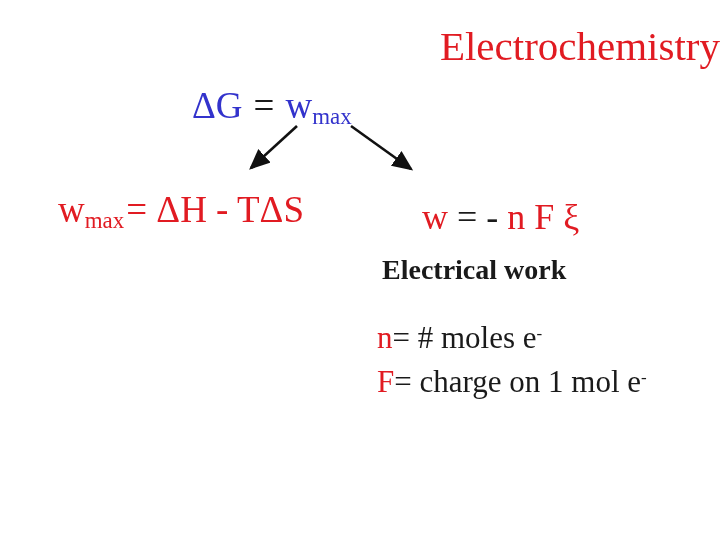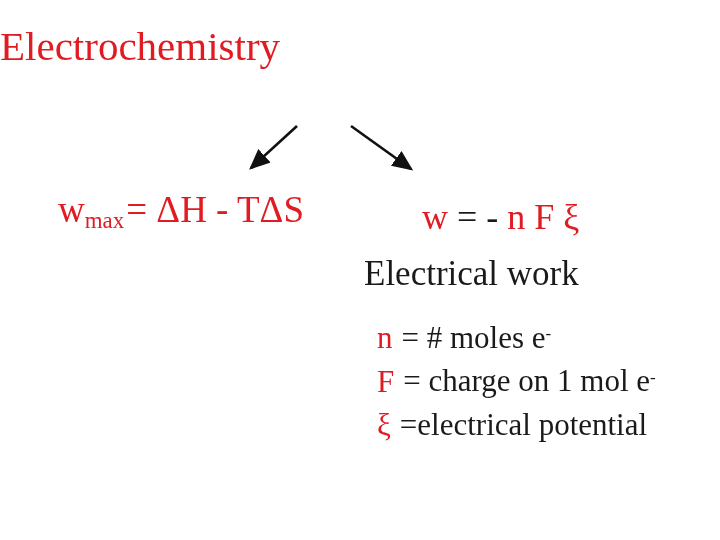--- a/index.html
+++ b/index.html
@@ -10,76 +10,76 @@
   html,body{margin:0;padding:0;background:#ffffff;}
   .slide{
     position:relative;
     width:720px;height:540px;
     background:#ffffff;
     overflow:hidden;
     font-family:"Liberation Serif","DejaVu Serif",serif;
   }
   .title{
     position:absolute;top:22px;left:0;width:100%;
-    text-align:left;font-size:41px;color:var(--red);
+    text-align:right;font-size:41px;color:var(--red);
     white-space:nowrap;
   }
   .main-eq{
     position:absolute;left:192px;top:84px;
     font-size:37px;color:var(--blue);white-space:nowrap;
   }
   .main-eq .eq{color:var(--black);margin:0 11px;}
   sub.sb{font-size:0.62em;vertical-align:-0.28em;}
   .arrows{position:absolute;left:225px;top:120px;}
   .left-eq{
     position:absolute;left:58px;top:188px;
     font-size:37px;color:var(--red);white-space:nowrap;
   }
   .left-eq .rest{margin-left:2px;}
   .right-eq{
     position:absolute;left:422px;top:196px;
     font-size:36px;color:var(--red);white-space:nowrap;
   }
   .right-eq .mid{color:var(--black);margin:0 9px;}
   .work-label{
-    position:absolute;left:364px;top:254px;
-    font-size:35px;color:var(--black);white-space:nowrap;
+    position:absolute;left:382px;top:254px;
+    font-size:28px;color:var(--black);white-space:nowrap;font-weight:bold;
   }
   .defs{
     position:absolute;left:377px;top:314px;
     font-size:31px;color:var(--black);line-height:40px;
   }
   .defs .row{white-space:nowrap;}
   .defs .sym{color:var(--red);}
-  .defs .txt{margin-left:9px;}
+  .defs .txt{}
   sup.sp{font-size:0.55em;vertical-align:0.5em;}
 </style>
 </head>
 <body>
 
 <div class="slide">
 
   <div class="title">Electrochemistry</div>
 
+  <div class="main-eq"><span>ΔG</span><span class="eq">=</span><span><span>w</span><sub class="sb">max</sub></span></div>
 
   <svg class="arrows" width="200" height="60" viewBox="0 0 200 60">
     <defs>
       <marker id="ah" markerWidth="10" markerHeight="10" refX="7" refY="3.5" orient="auto">
         <path d="M0,0 L8,3.5 L0,7 z" fill="#111111"></path>
       </marker>
     </defs>
     <line x1="72" y1="6" x2="26" y2="48" stroke="#111111" stroke-width="2.6" marker-end="url(#ah)"></line>
     <line x1="126" y1="6" x2="186" y2="49" stroke="#111111" stroke-width="2.6" marker-end="url(#ah)"></line>
   </svg>
 
   <div class="left-eq"><span>w</span><sub class="sb">max</sub><span class="rest">= ΔH - TΔS</span></div>
 
   <div class="right-eq"><span>w</span><span class="mid">= -</span><span>n F ξ</span></div>
 
   <div class="work-label">Electrical work</div>
 
   <div class="defs">
     <div class="row"><span class="sym">n</span><span class="txt">= # moles e</span><sup class="sp">-</sup></div>
     <div class="row"><span class="sym">F</span><span class="txt">= charge on 1 mol e</span><sup class="sp">-</sup></div>
-    <div class="row"><span class="sym">ξ</span><span class="txt">=electrical potential</span><sup class="sp"></sup></div>
   </div>
 
 </div>
 
 </body></html>

